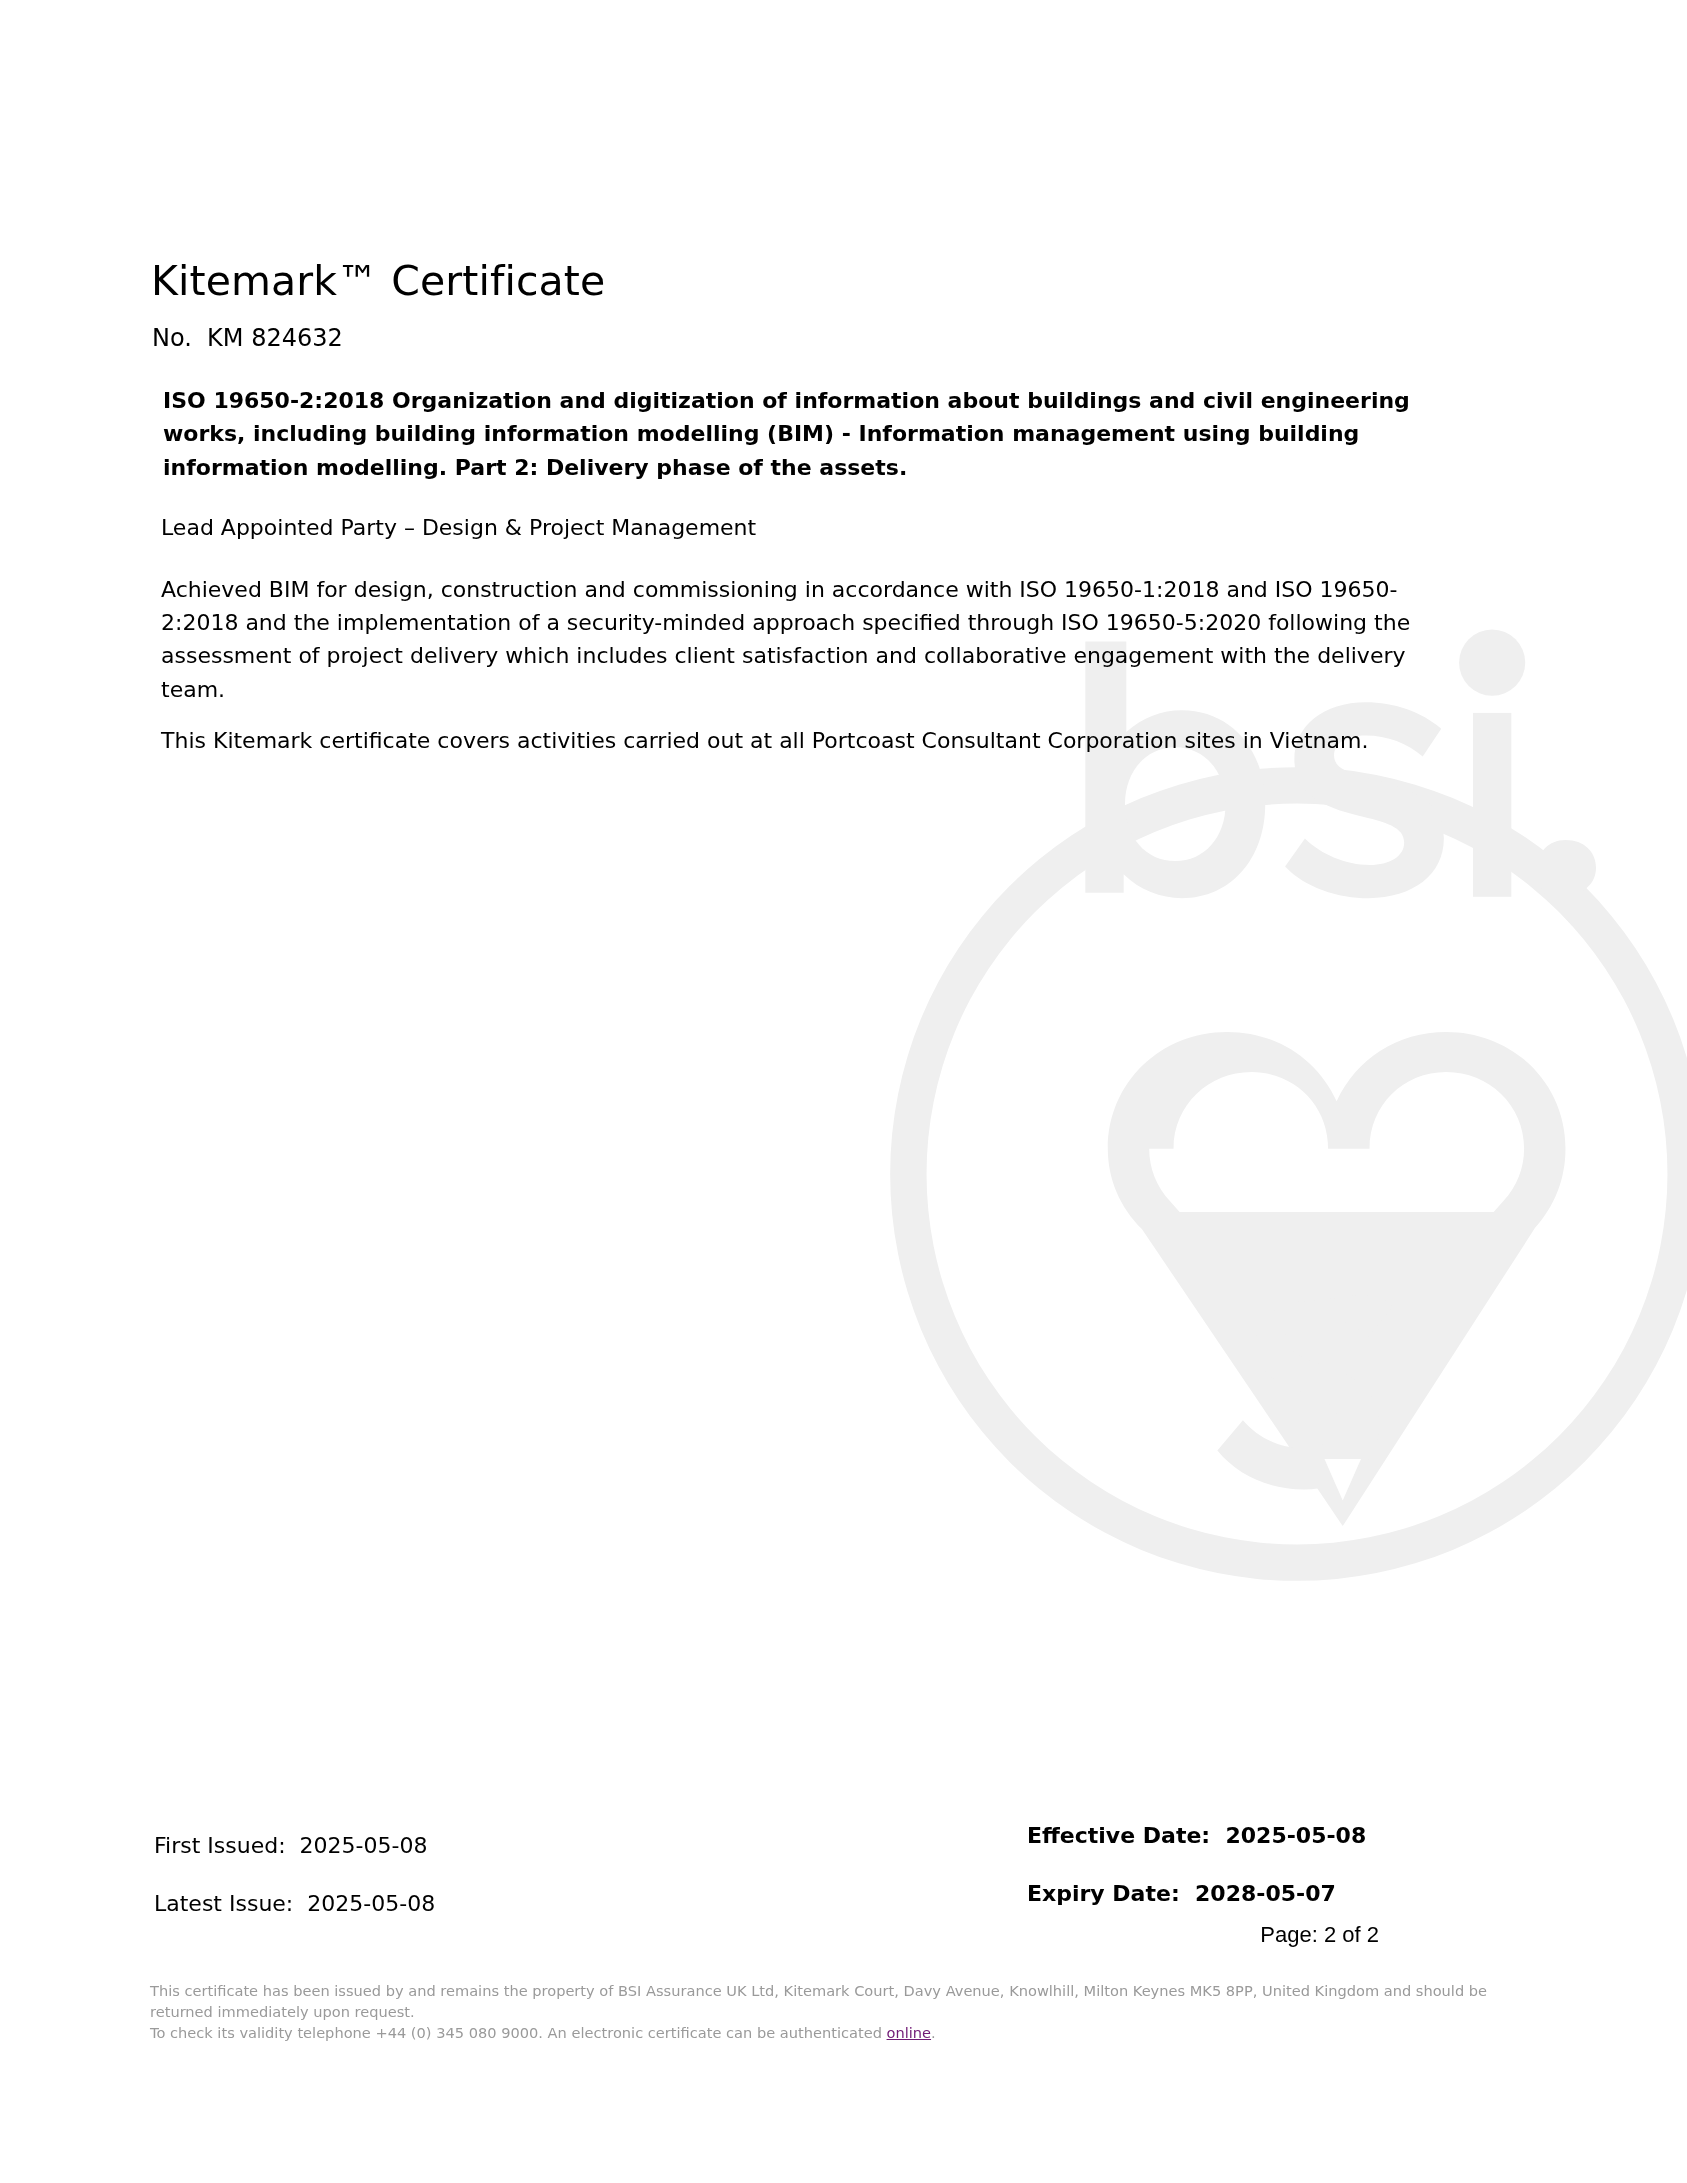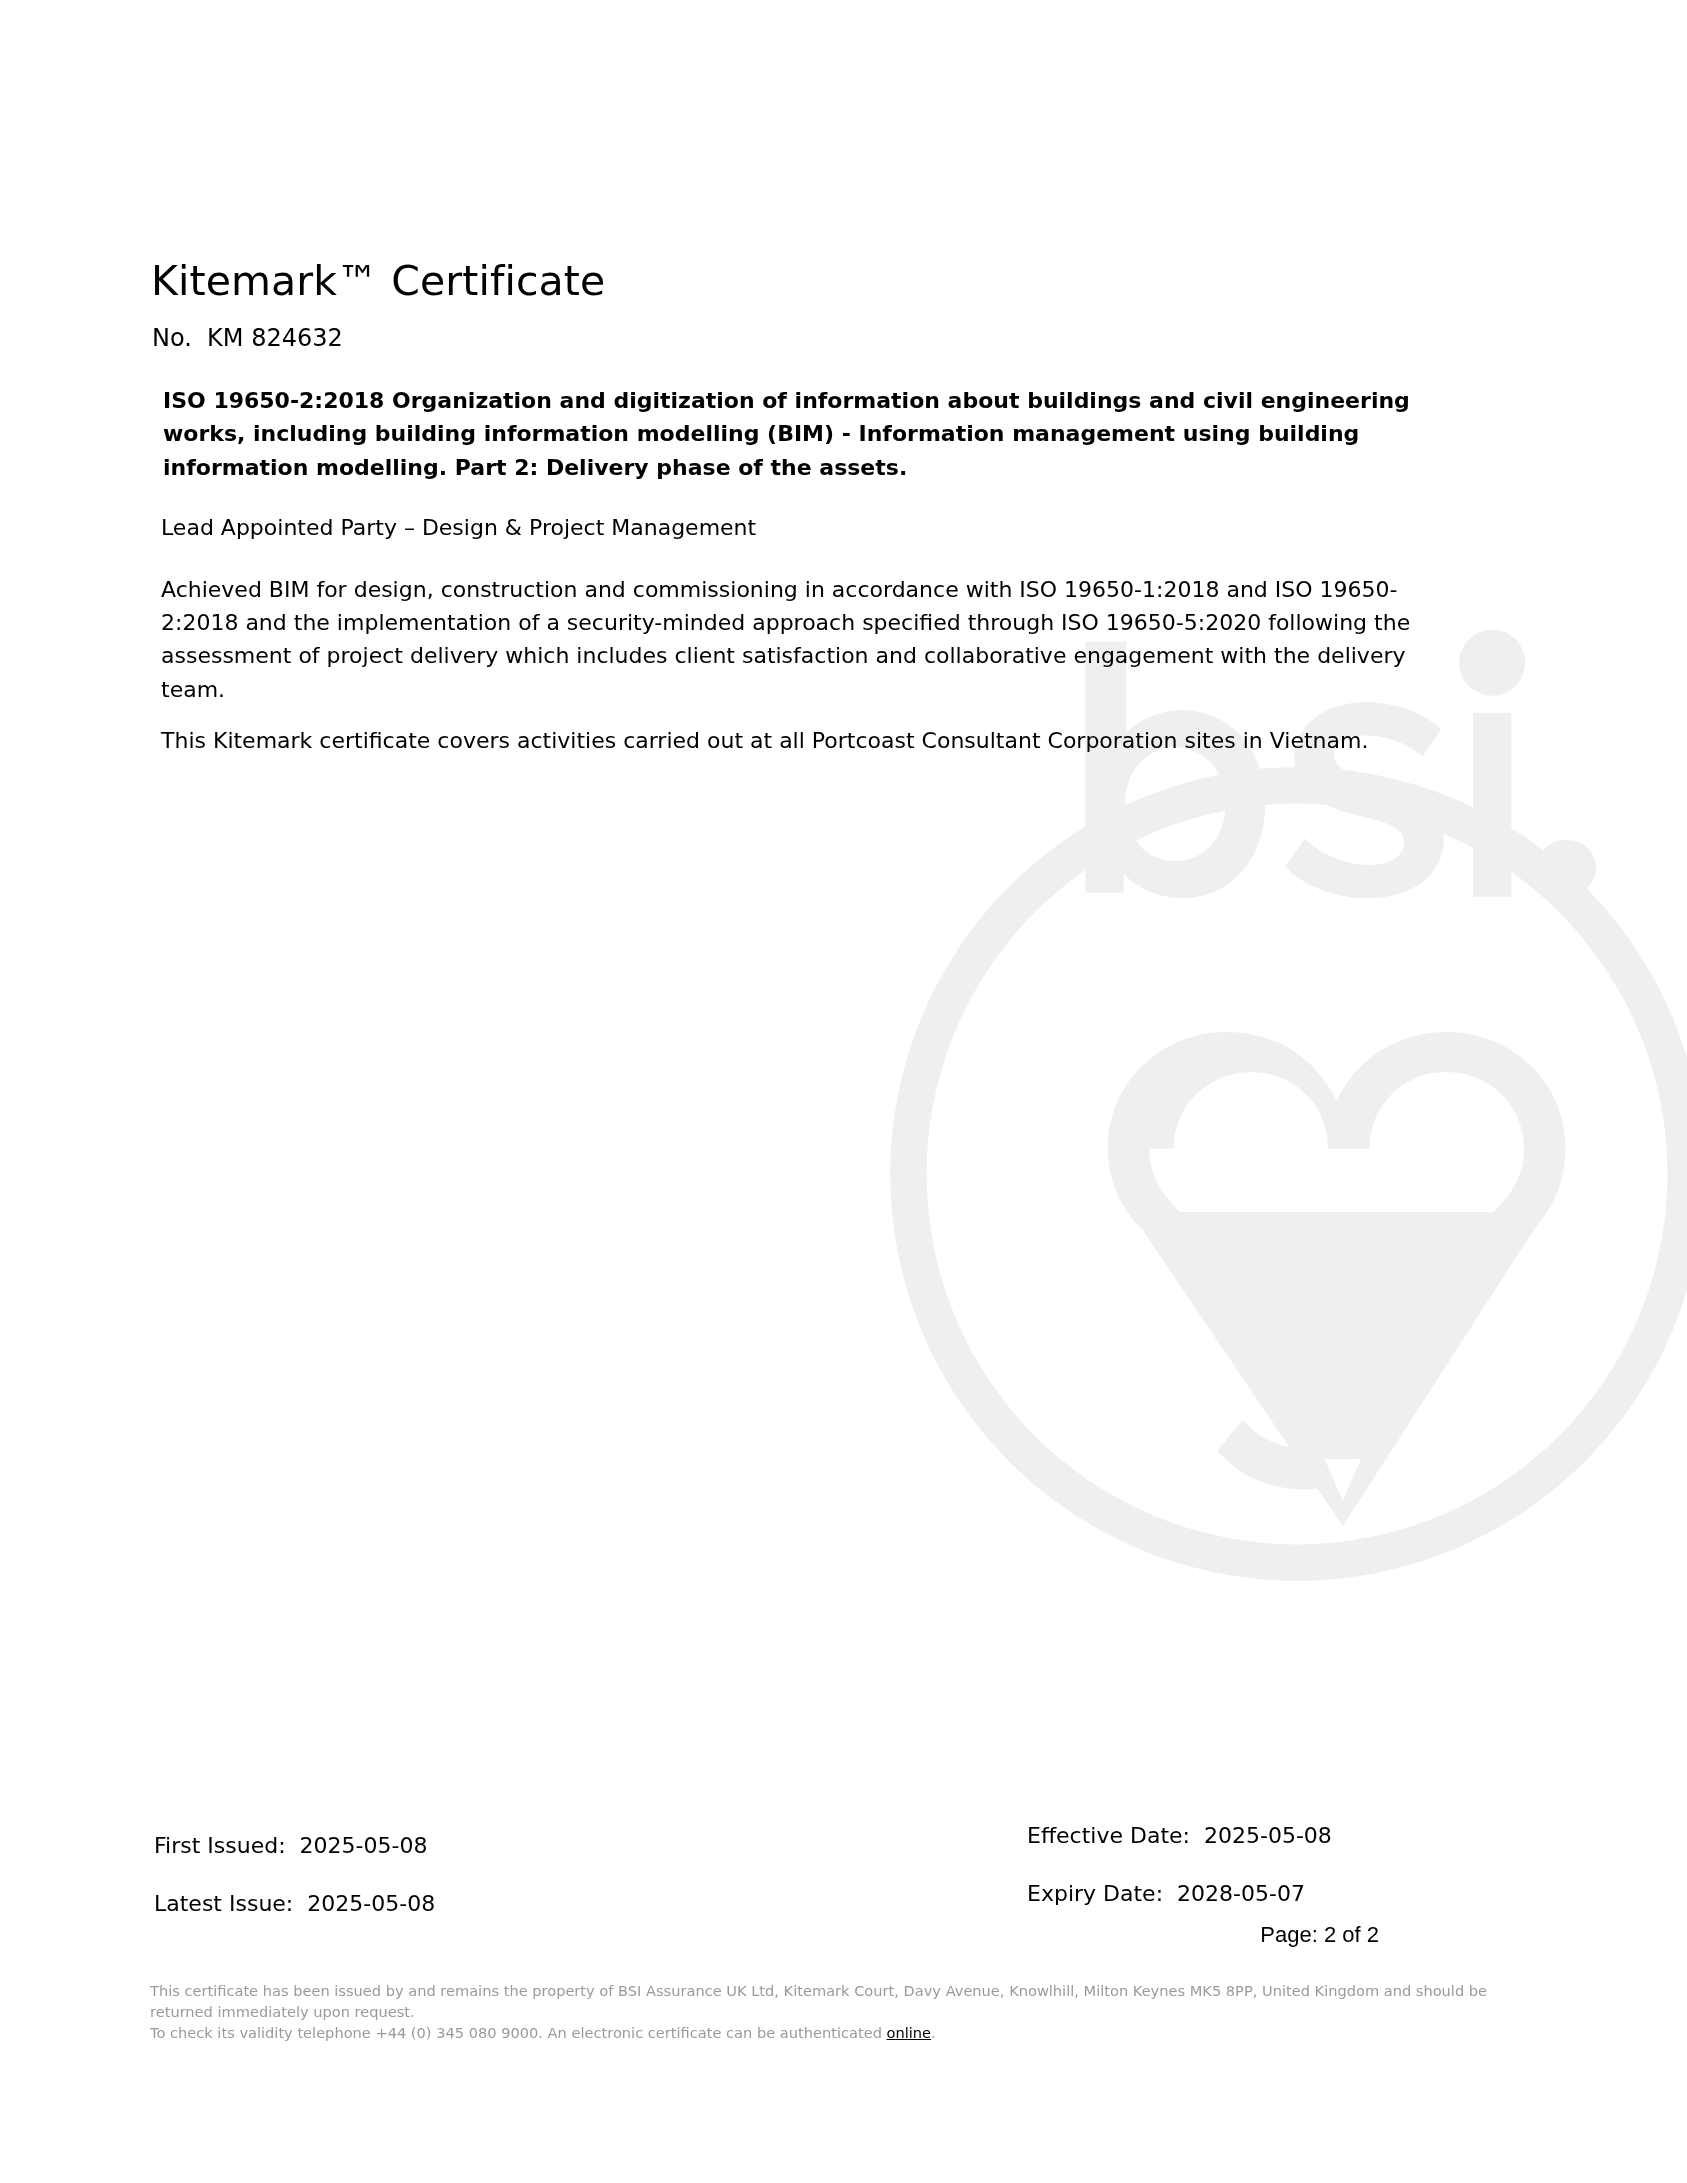--- a/index.html
+++ b/index.html
@@ -115,20 +115,21 @@
     font-size: 22px;
     line-height: 1.35;
   }
   .date-left {
     width: 873px;
     white-space: nowrap;
     margin-top: 10px;
   }
   .date-right {
     white-space: nowrap;
+    font-weight: bold;
   }
 
   .page-indicator {
     position: absolute;
     left: 0;
     top: 1922px;
     width: 1379px;
     text-align: right;
     font-size: 22px;
     font-family: "Liberation Sans", sans-serif;
@@ -144,21 +145,21 @@
     line-height: 1.44;
     color: #9a9a9a;
   }
   .fineprint p {
     margin: 0;
   }
   .fineprint .gap {
     height: 17px;
   }
   .fineprint a {
-    color: #000000;
+    color: #701a75;
     text-decoration: underline;
   }
 </style>
 </head>
 <body>
 
 <div class="page">
 
   <div class="watermark">
     <svg viewBox="0 0 1260 1560" xmlns="http://www.w3.org/2000/svg" aria-hidden="true">

